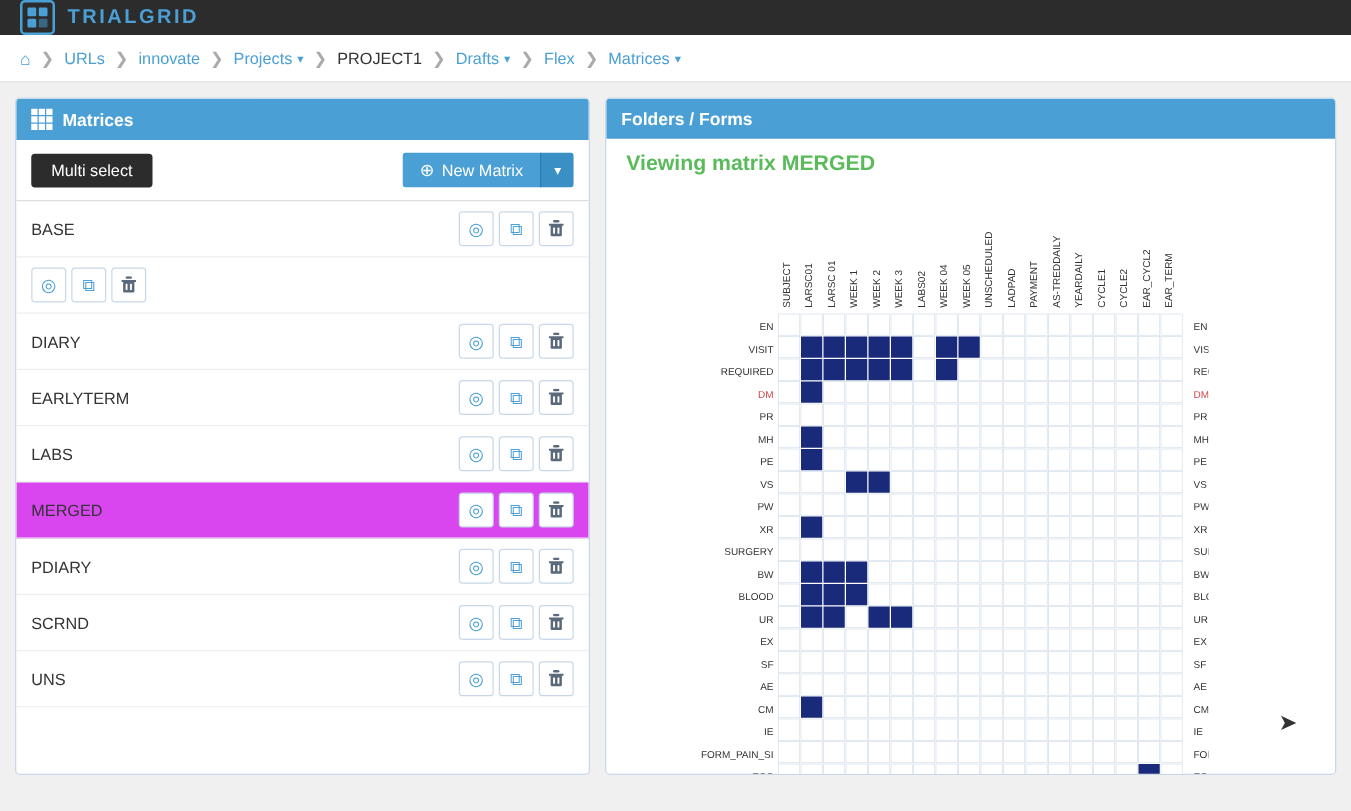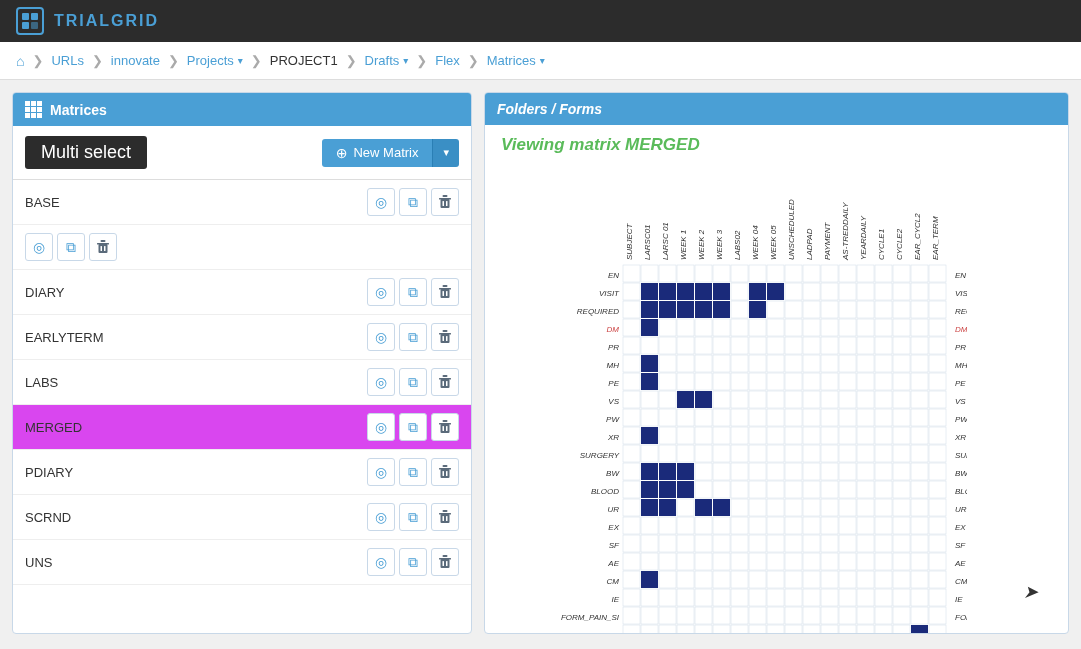--- a/index.html
+++ b/index.html
@@ -1,21 +1,21 @@
 <!DOCTYPE html>
 <html><head>
   <meta charset="utf-8">
   <style>
     * { box-sizing: border-box; margin: 0; padding: 0; }
     body { font-family: Arial, sans-serif; font-size: 13px; background: #f0f0f0; }
 
     
     #navbar {
       background: #2c2c2c;
-      height: 42px;
+      height: 28px;
       display: flex;
       align-items: center;
       padding: 0 16px;
       gap: 10px;
     }
     #navbar .logo-icon {
       width: 28px; height: 28px;
       border: 2px solid #4a9fd5;
       border-radius: 4px;
       display: flex; align-items: center; justify-content: center;
@@ -94,21 +94,21 @@
       padding: 10px 12px;
       border-bottom: 1px solid #ddd;
     }
     .btn-multi {
       background: #2c2c2c;
       color: white;
       border: none;
       padding: 6px 16px;
       border-radius: 3px;
       cursor: pointer;
-      font-size: 18px;
+      font-size: 13px;
     }
     .btn-new-matrix {
       display: flex;
       align-items: stretch;
       border-radius: 3px;
       overflow: hidden;
     }
     .btn-new-matrix .main-btn {
       background: #4a9fd5;
       color: white;
@@ -166,21 +166,20 @@
     
     #right-panel {
       flex: 1;
       background: white;
       border: 1px solid #c8d8e8;
       border-radius: 4px;
       overflow: hidden;
       margin-left: 12px;
       display: flex;
       flex-direction: column;
-      font-style: italic;
     }
     .right-header {
       background: #4a9fd5;
       color: white;
       padding: 8px 12px;
       font-size: 14px;
       font-weight: bold;
     }
     .viewing-text {
       color: #5abb5a;

